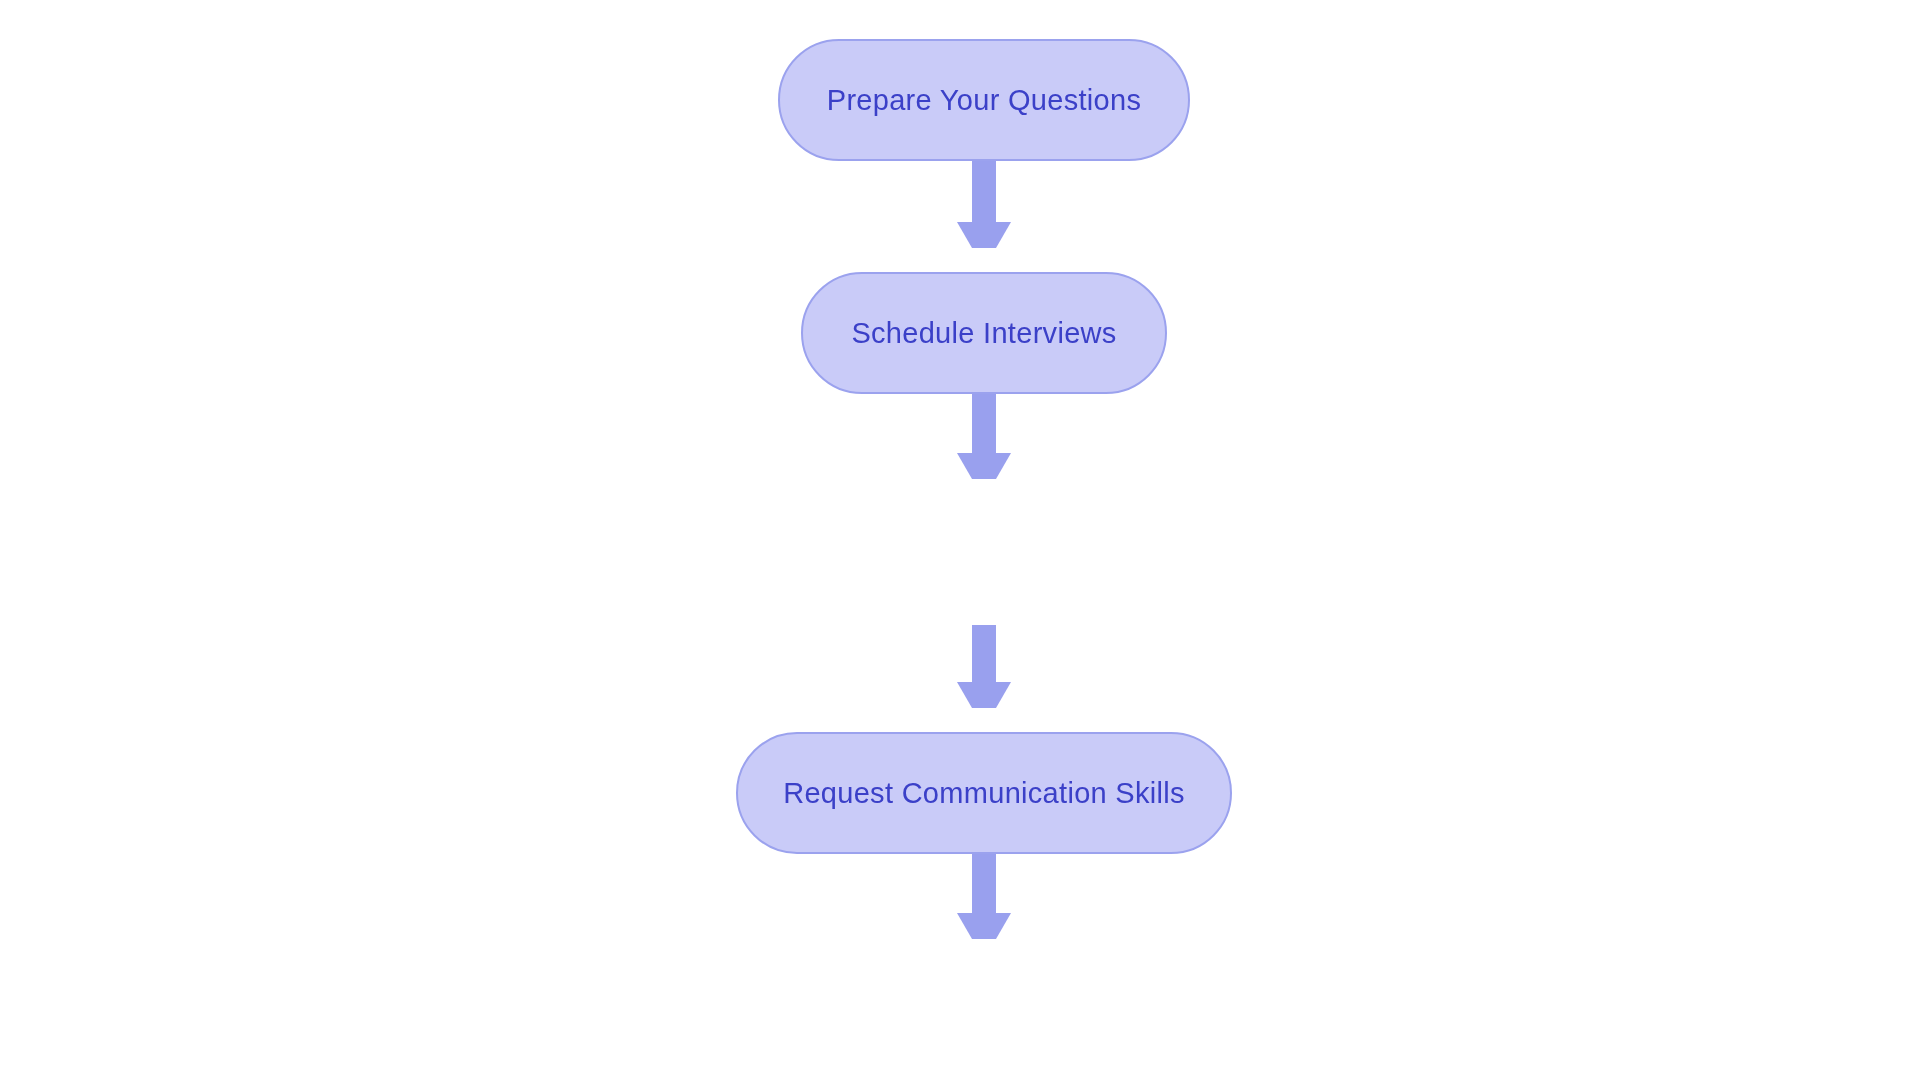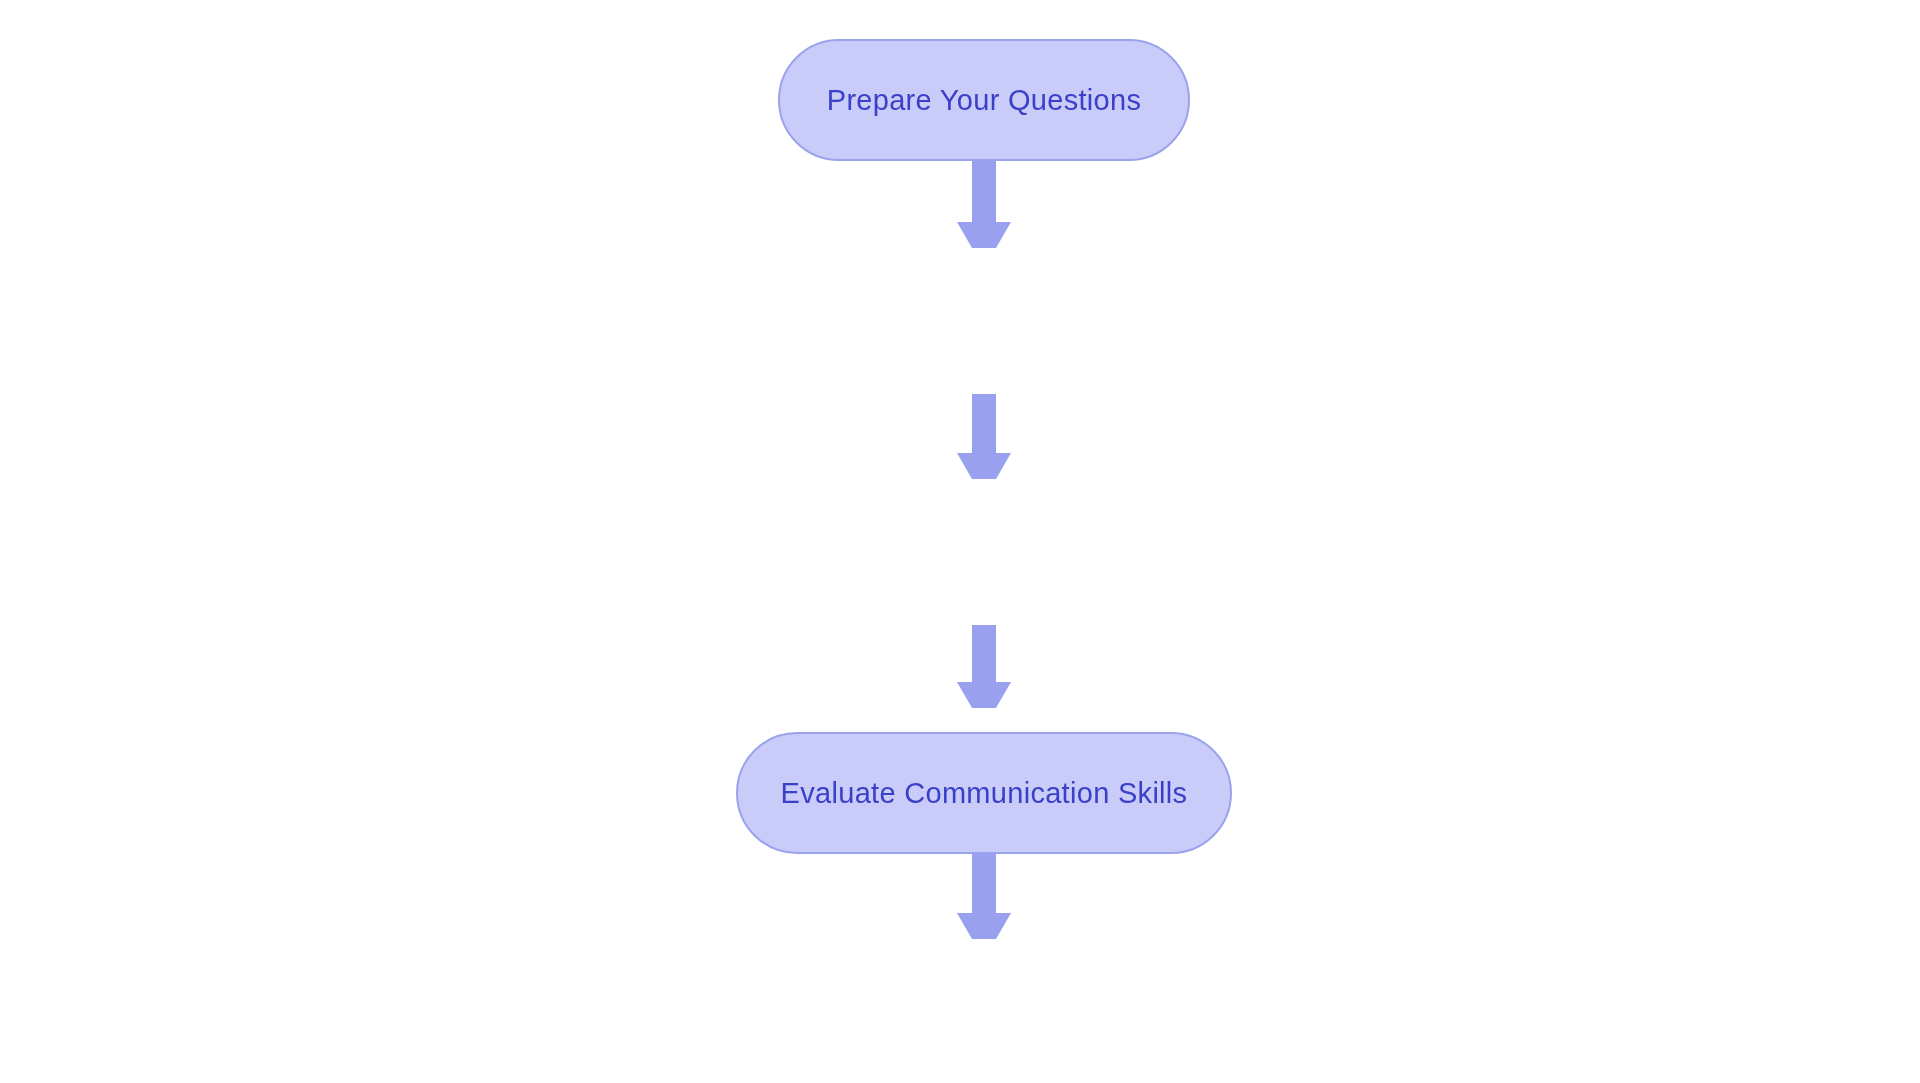--- a/index.html
+++ b/index.html
@@ -85,34 +85,37 @@
 
   <div class="node" id="node-0">
     <span class="node-label">Prepare Your Questions</span>
   </div>
 
   <div class="arrow" id="arrow-0">
     <div class="arrow-stem"></div>
     <div class="arrow-head"></div>
   </div>
 
+  <div class="node" id="node-1">
+    <span class="node-label">Schedule Interviews</span>
+  </div>
 
   <div class="arrow" id="arrow-1">
     <div class="arrow-stem"></div>
     <div class="arrow-head"></div>
   </div>
 
 
   <div class="arrow" id="arrow-2">
     <div class="arrow-stem"></div>
     <div class="arrow-head"></div>
   </div>
 
   <div class="node" id="node-3">
-    <span class="node-label">Evaluate Communication Skills</span>
+    <span class="node-label">Request Communication Skills</span>
   </div>
 
   <div class="arrow" id="arrow-3">
     <div class="arrow-stem"></div>
     <div class="arrow-head"></div>
   </div>
 
 
 </div>
 

